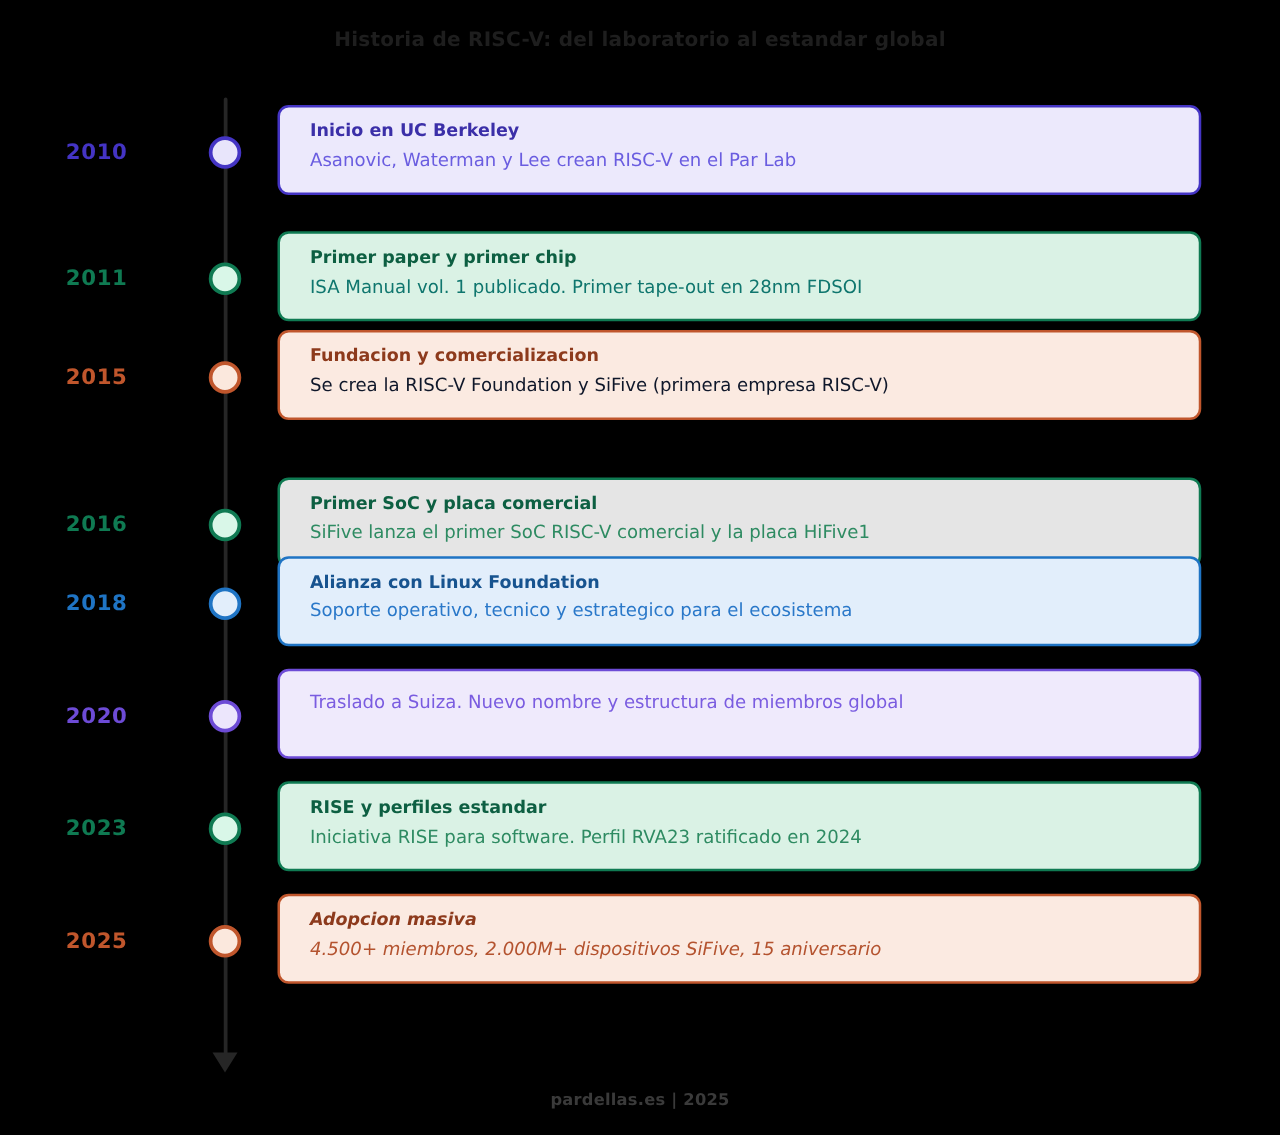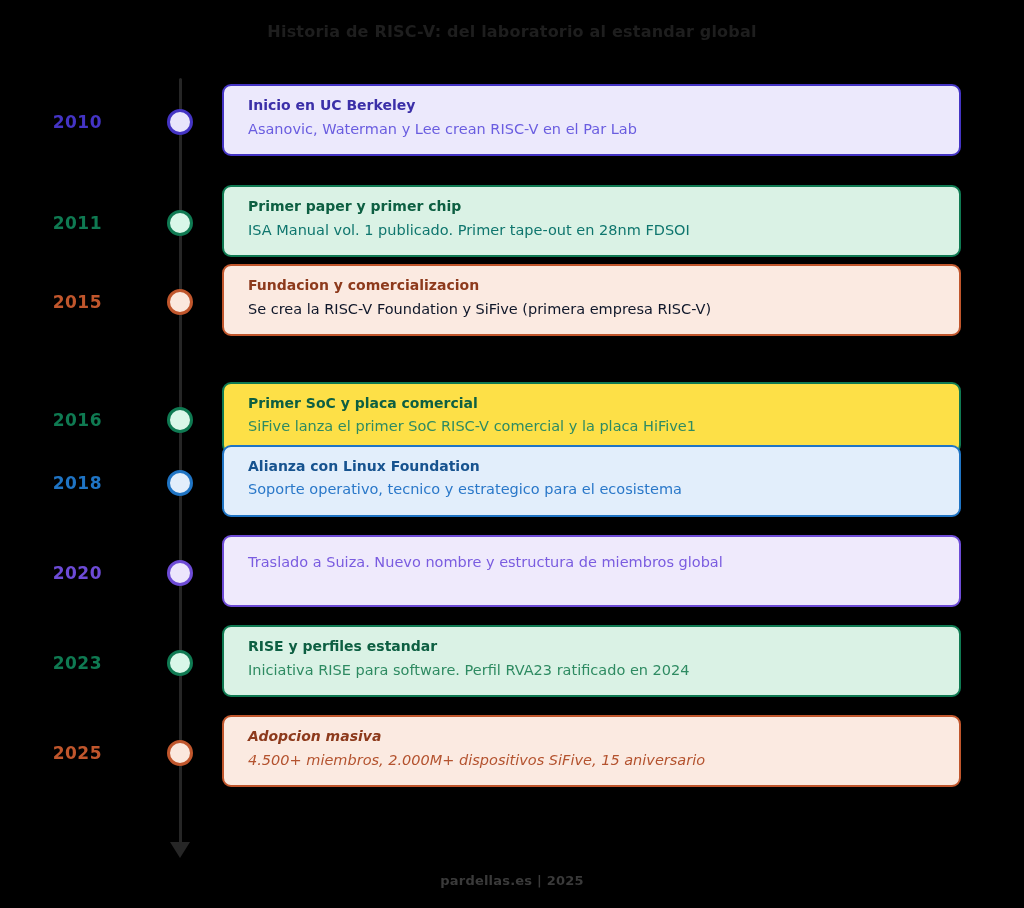--- a/index.html
+++ b/index.html
@@ -157,21 +157,21 @@
         <div class="year" style="color: rgb(192, 86, 44);">2015</div>
         <div class="dot" style="background: rgb(251, 232, 221); border-color: rgb(192, 86, 44);"></div>
         <div class="card" style="background: rgb(251, 234, 225); border-color: rgb(192, 86, 44);">
           <div class="card-title" style="color: rgb(141, 58, 28);">Fundacion y comercializacion</div>
           <div class="card-sub" style="color: #0f172a;">Se crea la RISC-V Foundation y SiFive (primera empresa RISC-V)</div>
         </div>
       </div>
       <div class="row" style="top: 354.6px; margin-top: 27px;">
         <div class="year" style="color: rgb(15, 122, 82);">2016</div>
         <div class="dot" style="background: rgb(217, 247, 232); border-color: rgb(15, 122, 82);"></div>
-        <div class="card" style="background: #fde047; border-color: rgb(15, 122, 82);">
+        <div class="card" style="background: #e5e5e5; border-color: rgb(15, 122, 82);">
           <div class="card-title" style="color: rgb(13, 95, 66);">Primer SoC y placa comercial</div>
           <div class="card-sub" style="color: rgb(46, 139, 98);">SiFive lanza el primer SoC RISC-V comercial y la placa HiFive1</div>
         </div>
       </div>
       <div class="row" style="top: 444.8px;">
         <div class="year" style="color: rgb(31, 116, 196);">2018</div>
         <div class="dot" style="background: rgb(226, 238, 251); border-color: rgb(31, 116, 196);"></div>
         <div class="card" style="background: rgb(226, 238, 251); border-color: rgb(31, 116, 196);">
           <div class="card-title" style="color: rgb(23, 83, 143);">Alianza con Linux Foundation</div>
           <div class="card-sub" style="color: rgb(42, 120, 201);">Soporte operativo, tecnico y estrategico para el ecosistema</div>

